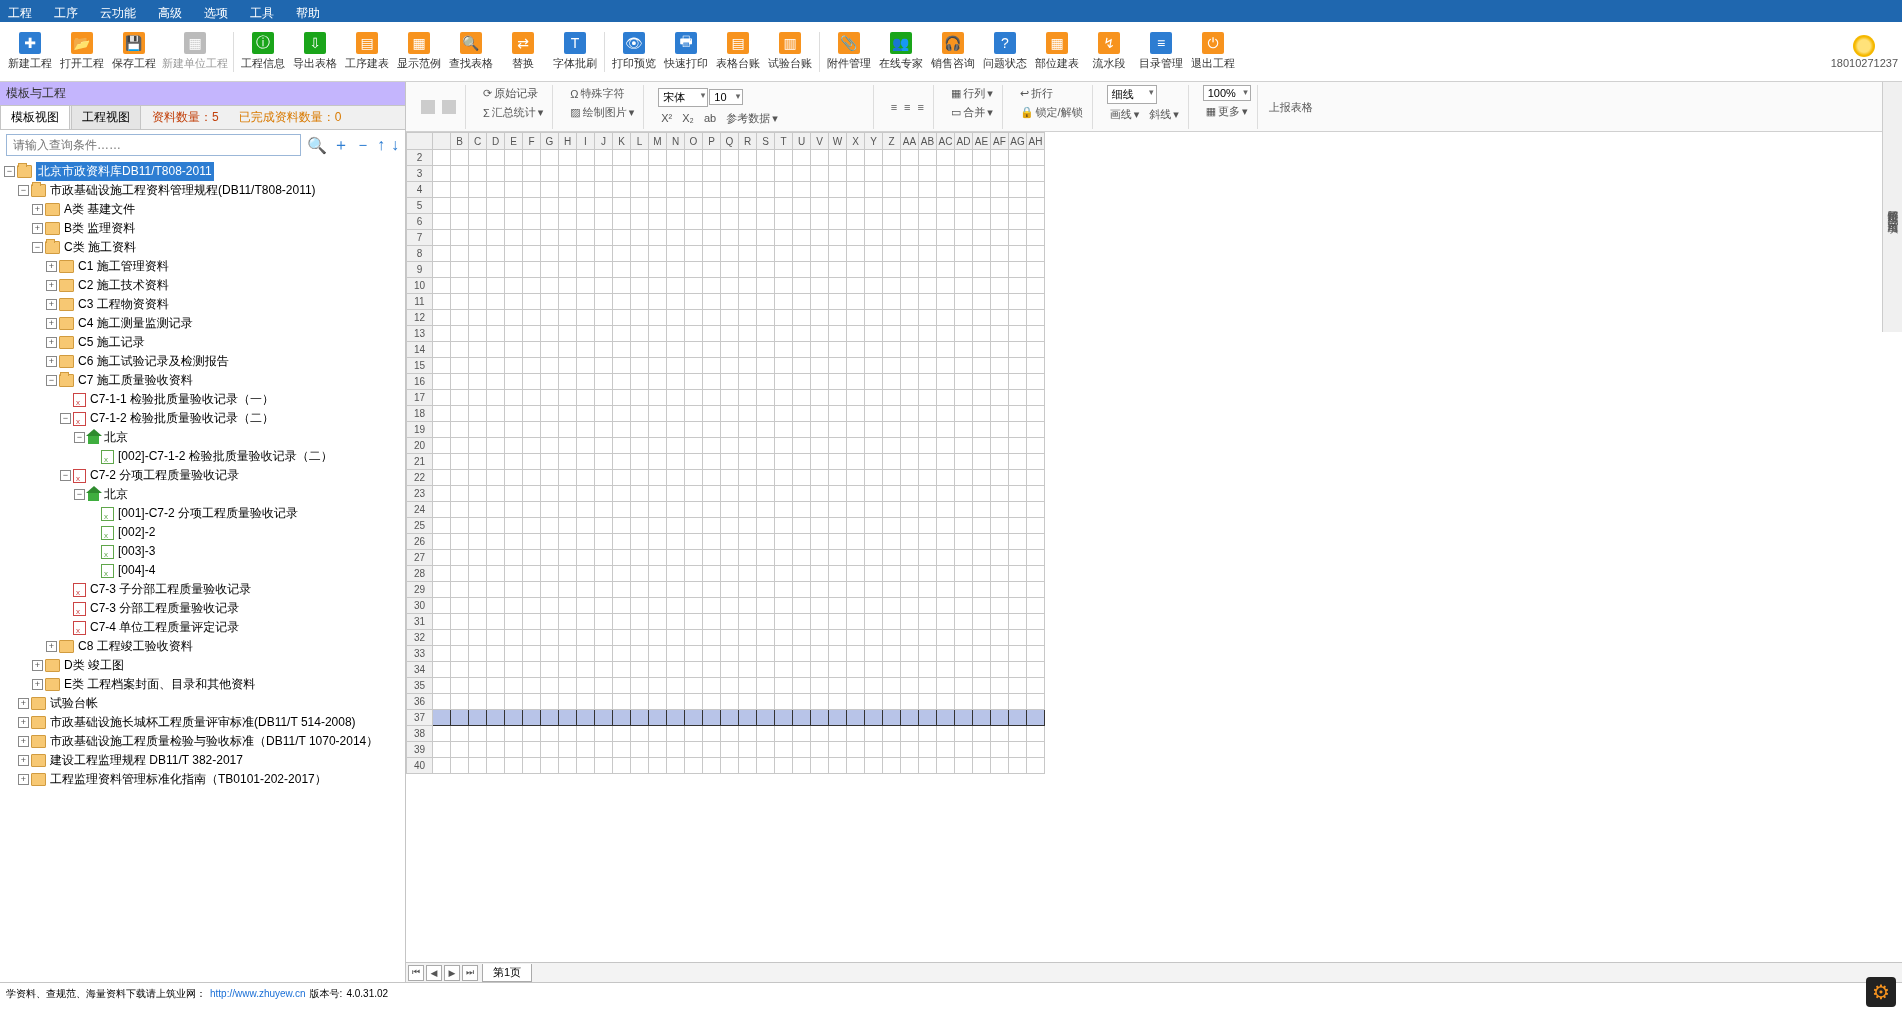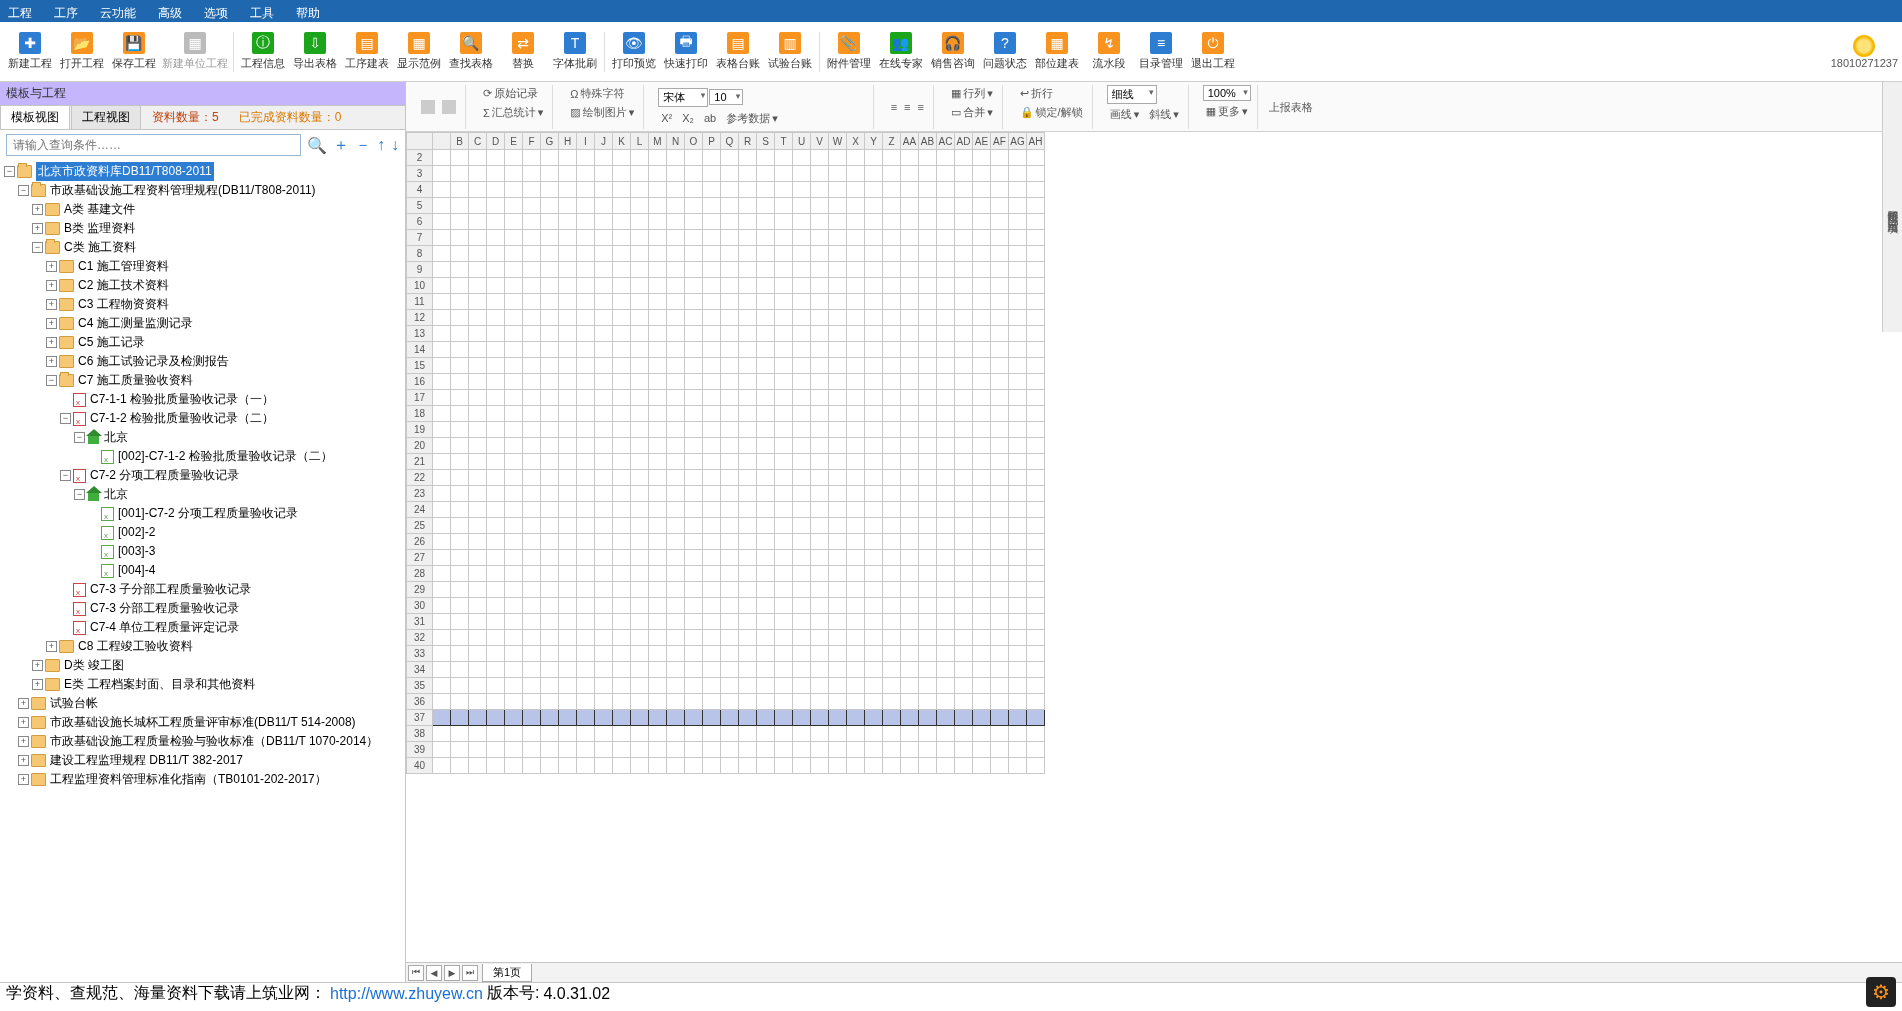--- a/index.html
+++ b/index.html
@@ -65,21 +65,21 @@
 .grid .rh { width: 26px; height: 16px; }
 .grid .ch { width: 18px; height: 17px; }
 .grid td { width: 18px; height: 16px; }
 .selrow td { background: #b8c4e8 !important; border: 1px solid #333; }
 .tabbar { height: 20px; display: flex; align-items: center; border-top: 1px solid #c5c5c5; background: #f3f3f3; font-size: 11px; }
 .navb { width: 16px; height: 16px; border: 1px solid #aaa; margin-left: 2px; display: flex; align-items: center; justify-content: center; font-size: 9px; color: #555; background: #fff; }
 .sheettab { border: 1px solid #aaa; border-top: none; padding: 1px 10px; background: #fff; margin-left: 4px; }
 .rsidebar { position: absolute; right: 0; top: 82px; width: 20px; height: 250px; writing-mode: vertical-rl; font-size: 11px; background: #f0f0f0; border-left: 1px solid #ccc; display: flex; align-items: center; justify-content: center; color: #555; padding: 4px 0; }
 
 
-.status { height: 22px; border-top: 1px solid #c5c5c5; display: flex; align-items: center; padding: 0 6px; font-size: 16px; gap: 4px; }
+.status { height: 22px; border-top: 1px solid #c5c5c5; display: flex; align-items: center; padding: 0 6px; font-size: 10px; gap: 4px; }
 .status a { color: #1a6fd6; text-decoration: none; }
 .gear { position: absolute; right: 6px; bottom: 4px; width: 30px; height: 30px; background: #222; border-radius: 4px; display: flex; align-items: center; justify-content: center; color: #f7931e; font-size: 20px; }
 
 .bg-city { position: absolute; left: 440px; top: 360px; width: 640px; height: 420px; opacity: 0.15; pointer-events: none; }
 </style>
 </head>
 <body>
 
 <div class="menubar">
   <span>工程</span>

